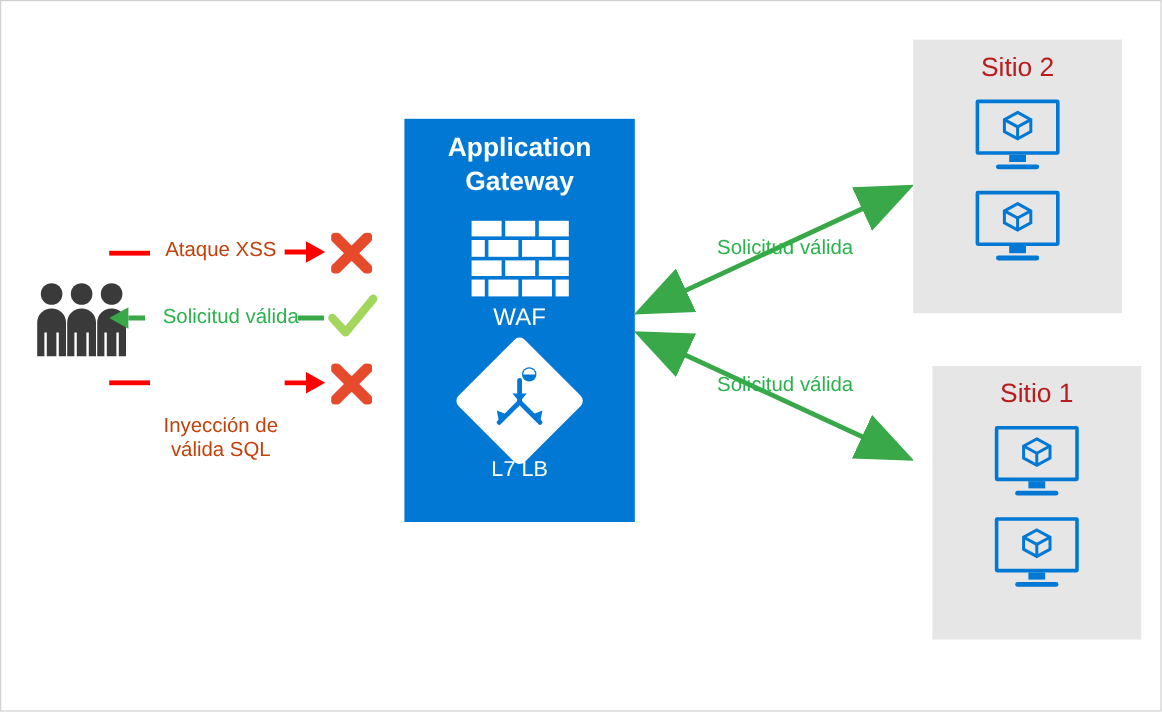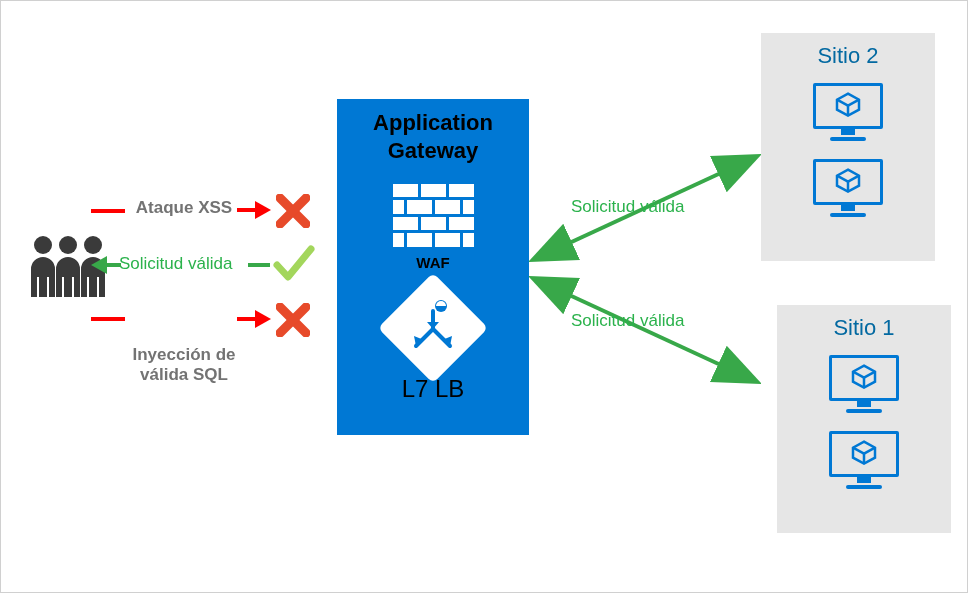--- a/index.html
+++ b/index.html
@@ -12,27 +12,27 @@
     font-family: "Segoe UI", Arial, sans-serif;
     border: 1px solid #d0d0d0;
   }
   .abs { position: absolute; }
 
   
   .gateway {
     left: 336px; top: 98px;
     width: 192px; height: 336px;
     background: #0078D4;
-    color: #000000;
+    color: #ffffff;
     text-align: center;
     padding-top: 10px;
   }
   .gateway-title { font-size: 22px; line-height: 1.25; font-weight: 600; }
-  .waf-label { font-size: 15px; margin-top: 6px; font-weight: 700;}
-  .l7-label { font-size: 24px; margin-top: 8px; font-weight: 400;}
+  .waf-label { font-size: 20px; margin-top: 6px; font-weight: 400;}
+  .l7-label { font-size: 18px; margin-top: 8px; font-weight: 400;}
 
   
   .firewall-icon { margin: 18px auto 0 auto; width: 84px; height: 66px; display: grid; grid-template-columns: repeat(6, 1fr); grid-template-rows: repeat(4, 1fr); }
   .firewall-icon .b { background:#fff; margin:1.5px; }
   .firewall-icon .s1 { grid-column: span 1; }
   .firewall-icon .s2 { grid-column: span 2; }
 
   
   .lb-diamond {
     width: 78px; height: 78px; margin: 18px auto 0 auto; position: relative;
@@ -40,43 +40,43 @@
   .lb-diamond .d {
     width: 78px; height: 78px; background:#fff; transform: rotate(45deg);
     position:absolute; top:0; left:0; border-radius:6px;
   }
   .lb-diamond svg { position:absolute; top:0; left:0; }
 
   
   .site {
     width: 174px; height: 228px; background:#e6e6e6; text-align:center;
   }
-  .site-title { color:#0369a1; font-size:22px; padding-top:10px; }
+  .site-title { color:#b91c1c; font-size:22px; padding-top:10px; }
   .site1 { left: 760px; top: 304px; margin-left: 16px; }
   .site2 { left: 760px; top: 32px; }
 
   
   .monitor { width:70px; height:62px; margin: 14px auto 4px auto; position:relative; }
   .monitor .screen { width:70px; height:46px; border:3px solid #0078D4; border-radius:2px; position:relative; }
   .monitor .cube { position:absolute; top:50%; left:50%; transform:translate(-50%,-55%); }
   .monitor .stand { width:14px; height:6px; background:#0078D4; margin:0 auto; }
   .monitor .base { width:36px; height:4px; background:#0078D4; margin:2px auto 0 auto; border-radius:2px;}
 
   
   .users { left: 24px; top: 232px; }
 
   
   .xmark { width:34px; height:34px; }
 
   
   .checkmark { width:42px; height:42px; }
 
   
-  .lbl-red { color:#737373; font-size:17px; text-align:center;font-weight:bold; }
-  .lbl-green { color:#2bb24c; font-size:17px; text-align:left; }
+  .lbl-red { color:#c2410c; font-size:17px; text-align:center; }
+  .lbl-green { color:#2bb24c; font-size:17px; text-align:right; }
 
   
   .redbar { height:4px; width:34px; background:#ff0000; }
 
 </style>
 </head>
 <body>
 
 <div class="abs users">
   <svg width="86" height="64" viewBox="0 0 86 64">

